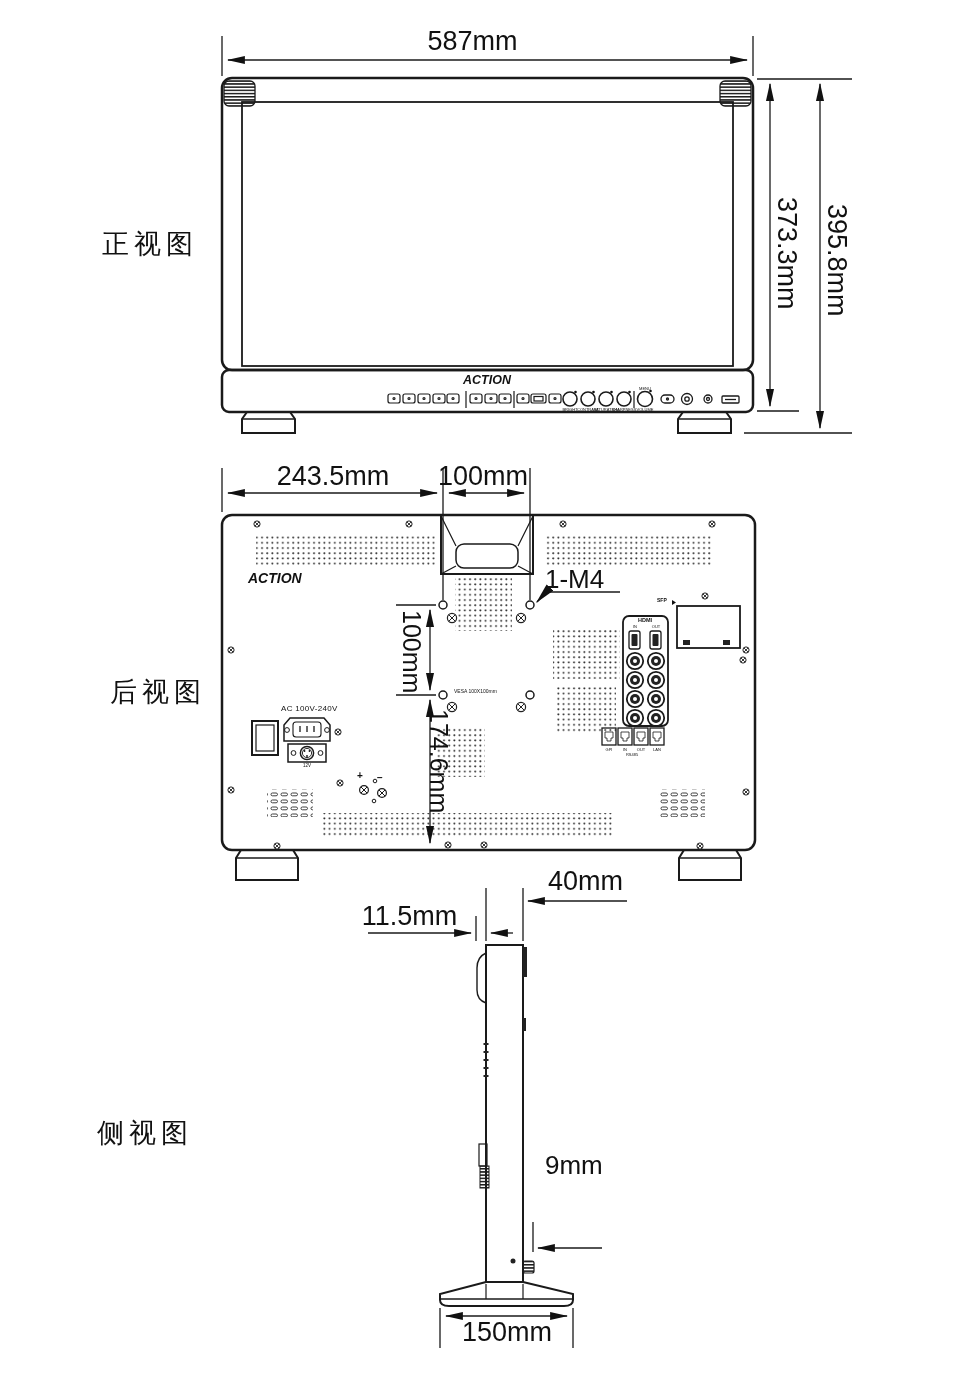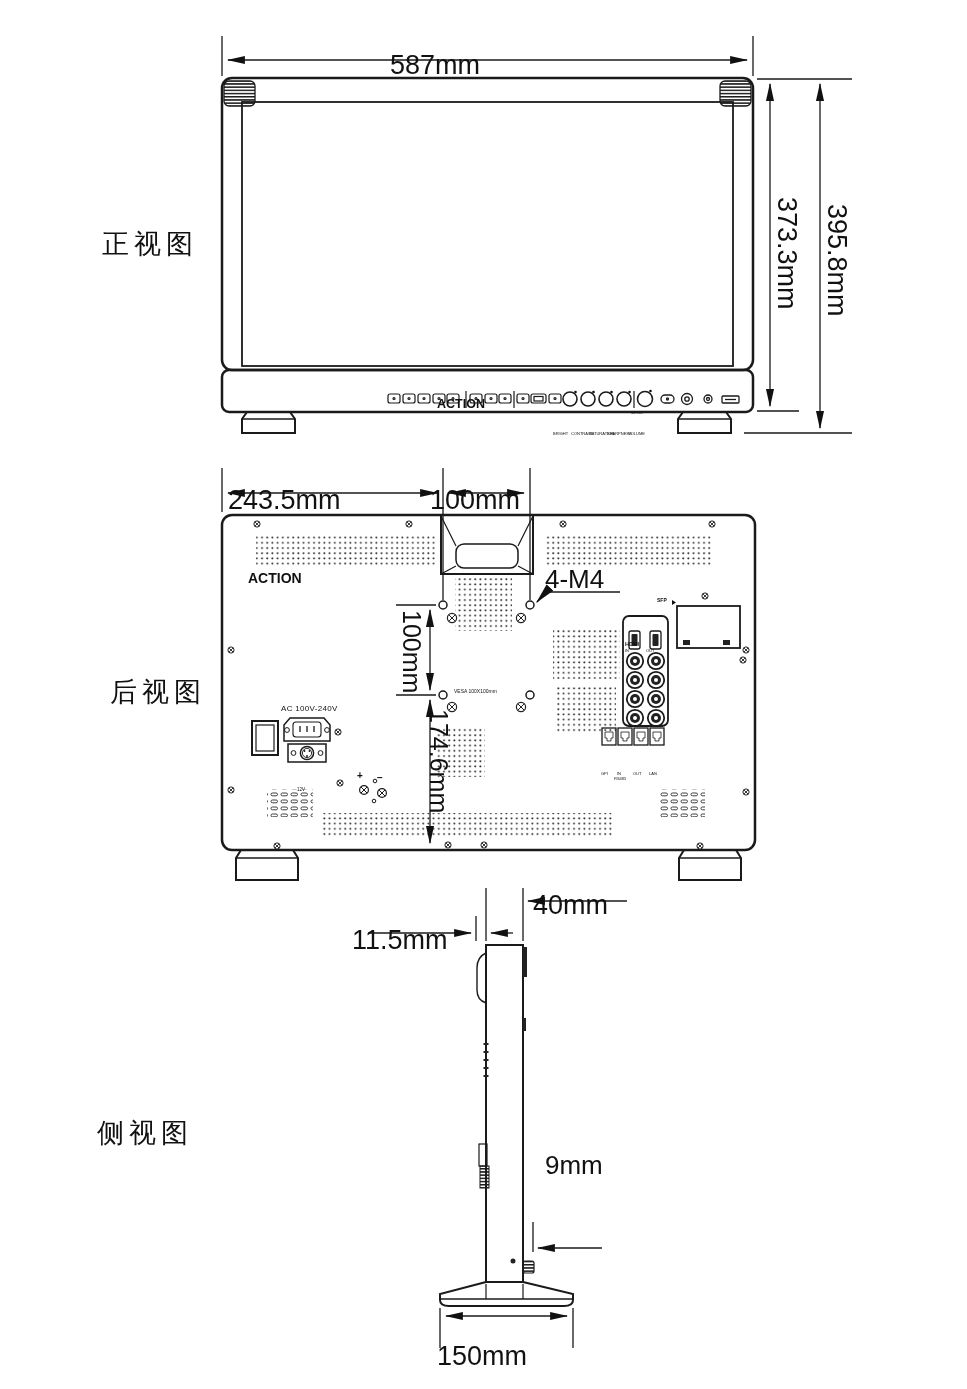--- a/index.html
+++ b/index.html
@@ -3,23 +3,23 @@
 <meta charset="utf-8">
 <style>
   html,body{margin:0;padding:0;background:#fff;}
   #canvas{position:relative;width:967px;height:1389px;background:#fff;overflow:hidden;
           font-family:"Liberation Sans", sans-serif;}
   svg{position:absolute;left:0;top:0;}
   .t{position:absolute;color:#111;line-height:1;white-space:nowrap;}
   .dim{font-size:27px;}
   .dims{font-size:26px;}
   .vt{writing-mode:vertical-rl;text-orientation:sideways;text-align:center;}
-  .c{text-align:left;margin-top:24px;}
+  .c{text-align:center;}
   .cjk{font-size:27px;letter-spacing:5px;}
-  .logo{font-weight:bold;letter-spacing:0;}
+  .logo{font-style:italic;font-weight:bold;letter-spacing:0;}
   .t8{font-size:8px;font-weight:normal;letter-spacing:.3px;}
   .t5{font-size:5.5px;font-weight:bold;}
   .t4{font-size:4.5px;}
   .t35{font-size:4px;}
 </style>
 </head>
 <body>
 
 <div id="canvas">
 
@@ -336,23 +336,23 @@
 <div class="t dim vt" style="left:823px;top:170px;height:180px;">395.8mm</div>
 <div class="t logo c" style="left:437px;top:374px;width:100px;font-size:12.5px;">ACTION</div>
 <div class="t t35 c" style="left:631px;top:387px;width:28px;">MENU</div>
 <div class="t t35 c" style="left:553px;top:408px;width:34px;">BRIGHT</div>
 <div class="t t35 c" style="left:571px;top:408px;width:34px;">CONTRAST</div>
 <div class="t t35 c" style="left:589px;top:408px;width:34px;">SATURATION</div>
 <div class="t t35 c" style="left:607px;top:408px;width:34px;">SHARPNESS</div>
 <div class="t t35 c" style="left:628px;top:408px;width:34px;">VOLUME</div>
 
 <div class="t cjk" style="left:102px;top:679px;margin-left:8px;">后视图</div>
-<div class="t dim c" style="left:228px;top:463px;width:190px;">243.5mm</div>
+<div class="t dim c" style="left:238px;top:463px;width:190px;">243.5mm</div>
 <div class="t dim c" style="left:430px;top:463px;width:106px;">100mm</div>
-<div class="t dims" style="left:545px;top:566px;">4-M4</div>
+<div class="t dims" style="left:545px;top:566px;">1-M4</div>
 <div class="t vt" style="left:399px;top:606px;height:92px;font-size:25px;">100mm</div>
 <div class="t vt" style="left:426px;top:697px;height:128px;font-size:25px;">174.6mm</div>
 <div class="t logo" style="left:248px;top:571px;font-size:14px;">ACTION</div>
 <div class="t t8" style="left:281px;top:705px;">AC 100V-240V</div>
 <div class="t t4 c" style="left:297px;top:764px;width:20px;">12V</div>
 <div class="t t4" style="left:454px;top:689px;font-size:5px;">VESA 100X100mm</div>
 <div class="t t5 c" style="left:625px;top:618px;width:40px;">HDMI</div>
 <div class="t t35 c" style="left:625px;top:625px;width:20px;">IN</div>
 <div class="t t35 c" style="left:646px;top:625px;width:20px;">OUT</div>
 <div class="t t4" style="left:657px;top:598px;font-size:5px;font-weight:bold;">SFP</div>

